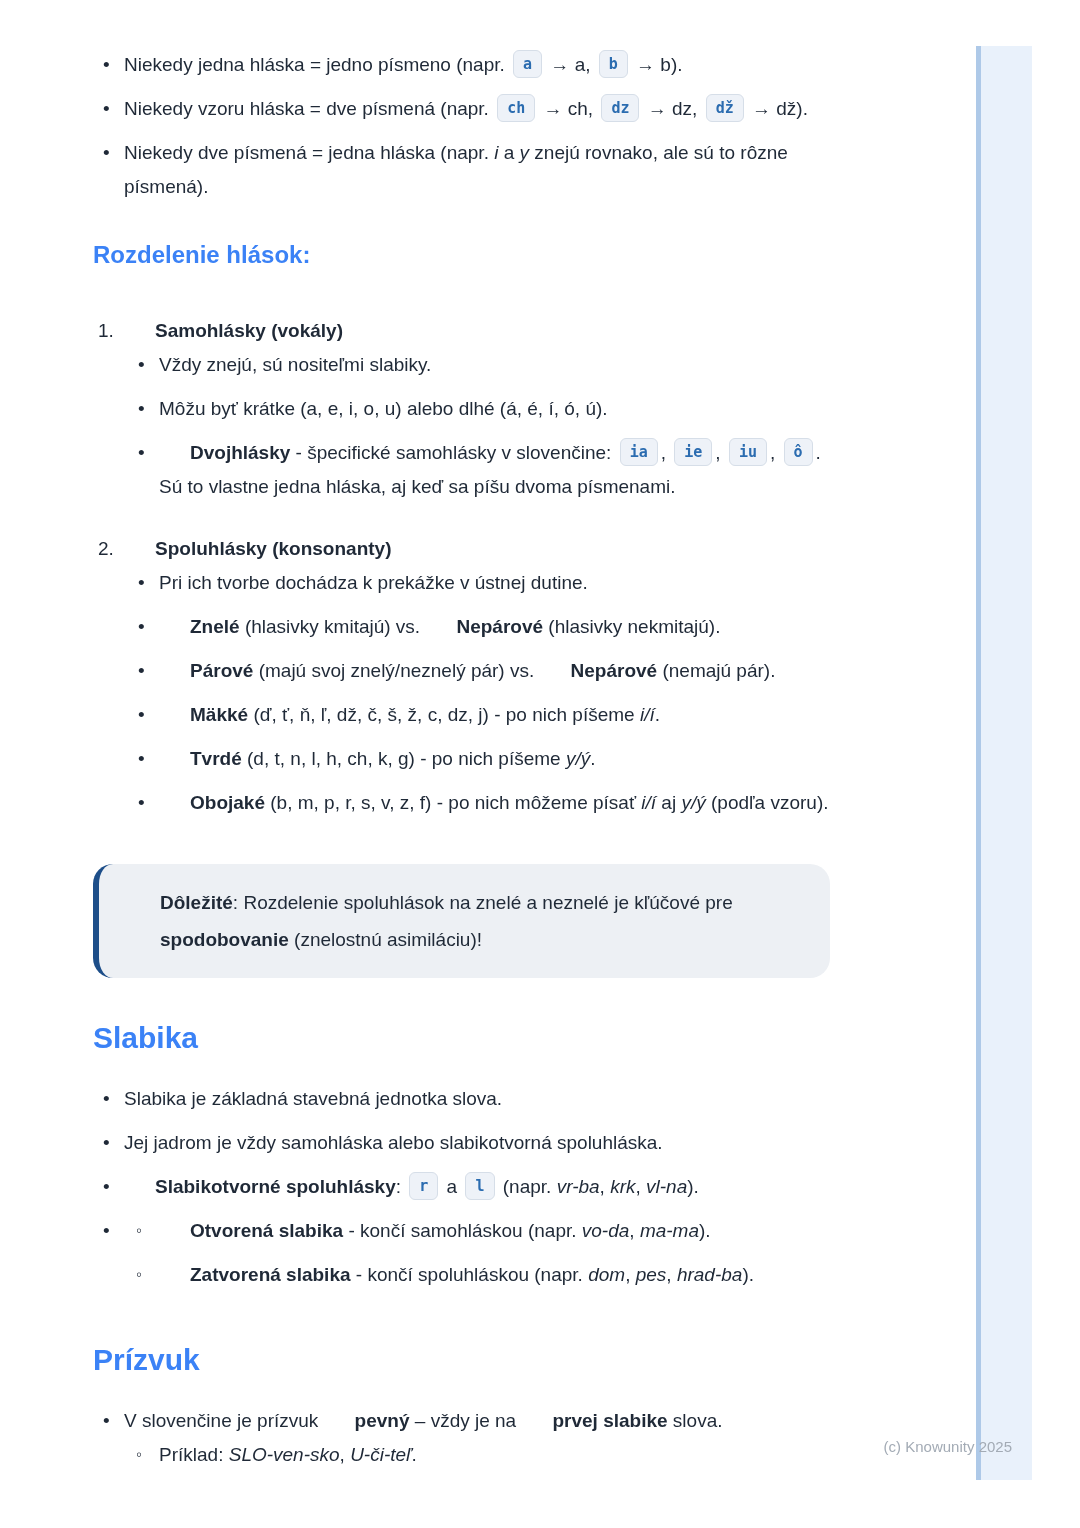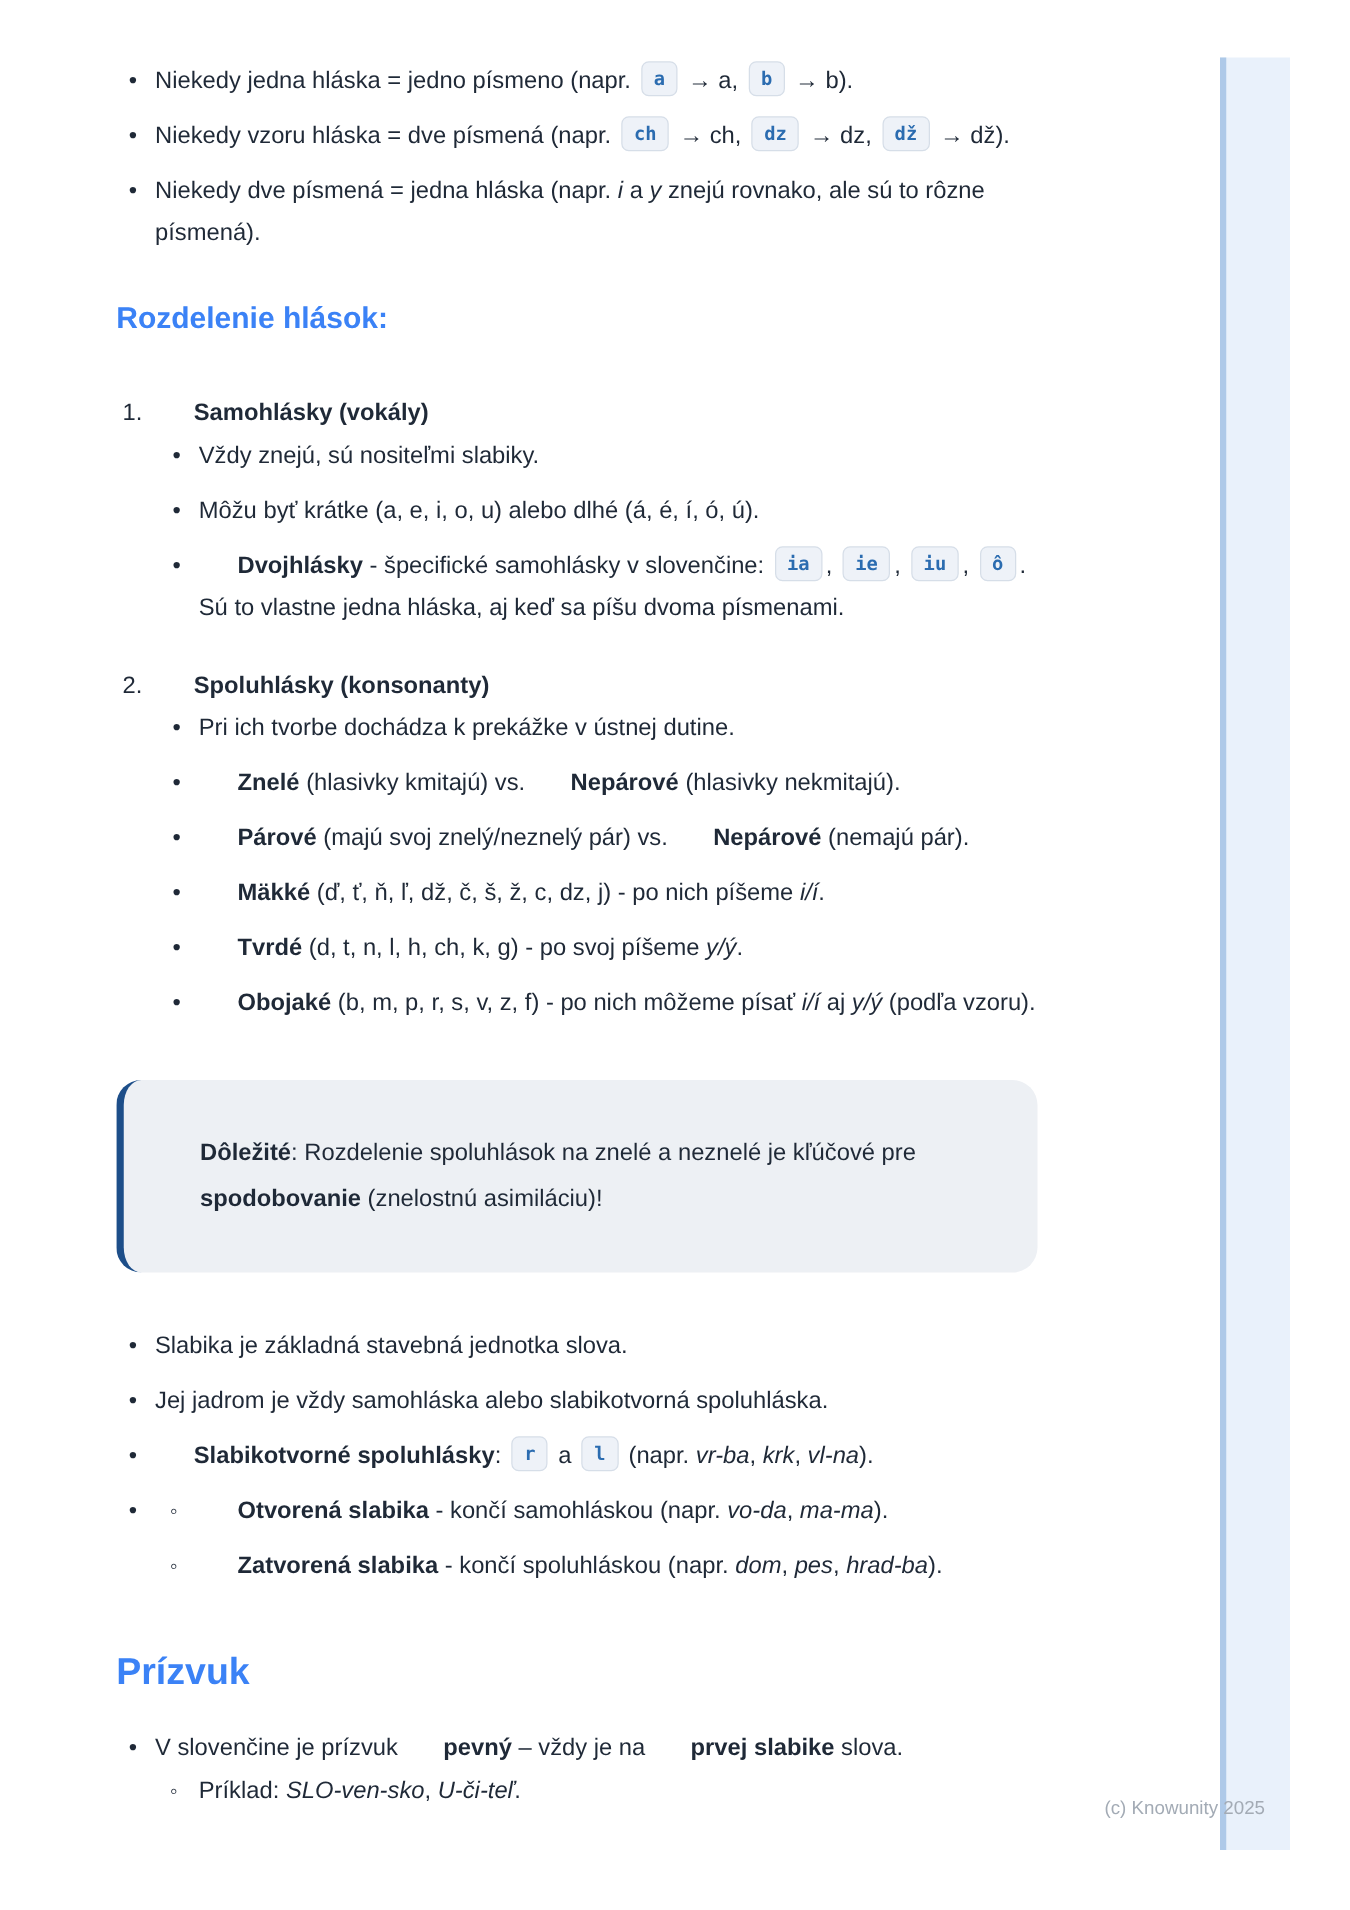--- a/index.html
+++ b/index.html
@@ -45,21 +45,21 @@
     font-family:"DejaVu Sans Mono",monospace;
     font-weight:700;font-size:15px;line-height:20px;
     color:var(--chip-text);background:var(--chip-bg);
     border:1px solid var(--chip-border);border-radius:6px;
     padding:3px 9px;margin:0 3px;vertical-align:2px;
   }
   .callout{
     background:var(--callout-bg);
     border-left:6px solid var(--callout-border);
     border-radius:20px;
-    padding:40px 30px;
+    padding:20px 30px;
     margin:34px 0 42px;
     line-height:37px;
   }
   .edge-strip{
     position:absolute;left:976px;top:46px;width:56px;height:1434px;
     background:var(--strip-fill);
     border-left:5px solid var(--strip-line);
     box-sizing:border-box;z-index:1;
   }
   .watermark{
@@ -145,36 +145,37 @@
               </div>
               <div class="li">
                 <span class="marker disc">•</span>
                 <div class="li-body">
                   <div class="line"><span class="b ">Mäkké</span><span> (ď, ť, ň, ľ, dž, č, š, ž, c, dz, j) - po nich píšeme </span><span class="i">i/í</span><span>.</span></div>
                 </div>
               </div>
               <div class="li">
                 <span class="marker disc">•</span>
                 <div class="li-body">
-                  <div class="line"><span class="b ">Tvrdé</span><span> (d, t, n, l, h, ch, k, g) - po svoj píšeme </span><span class="i">y/ý</span><span>.</span></div>
+                  <div class="line"><span class="b ">Tvrdé</span><span> (d, t, n, l, h, ch, k, g) - po nich píšeme </span><span class="i">y/ý</span><span>.</span></div>
                 </div>
               </div>
               <div class="li">
                 <span class="marker disc">•</span>
                 <div class="li-body">
                   <div class="line"><span class="b ">Obojaké</span><span> (b, m, p, r, s, v, z, f) - po nich môžeme písať </span><span class="i">i/í</span><span> aj </span><span class="i">y/ý</span><span> (podľa vzoru).</span></div>
                 </div>
               </div>
             </div>
           </div>
         </div>
       </div>
       <div class="callout">
         <div class="line"><span class="b ">Dôležité</span><span>: Rozdelenie spoluhlások na znelé a neznelé je kľúčové pre </span><span class="b ">spodobovanie</span><span> (znelostnú asimiláciu)!</span></div>
       </div>
+      <h2>Slabika</h2>
       <div class="list">
         <div class="li">
           <span class="marker disc">•</span>
           <div class="li-body">
             <div class="line"><span>Slabika je základná stavebná jednotka slova.</span></div>
           </div>
         </div>
         <div class="li">
           <span class="marker disc">•</span>
           <div class="li-body">

